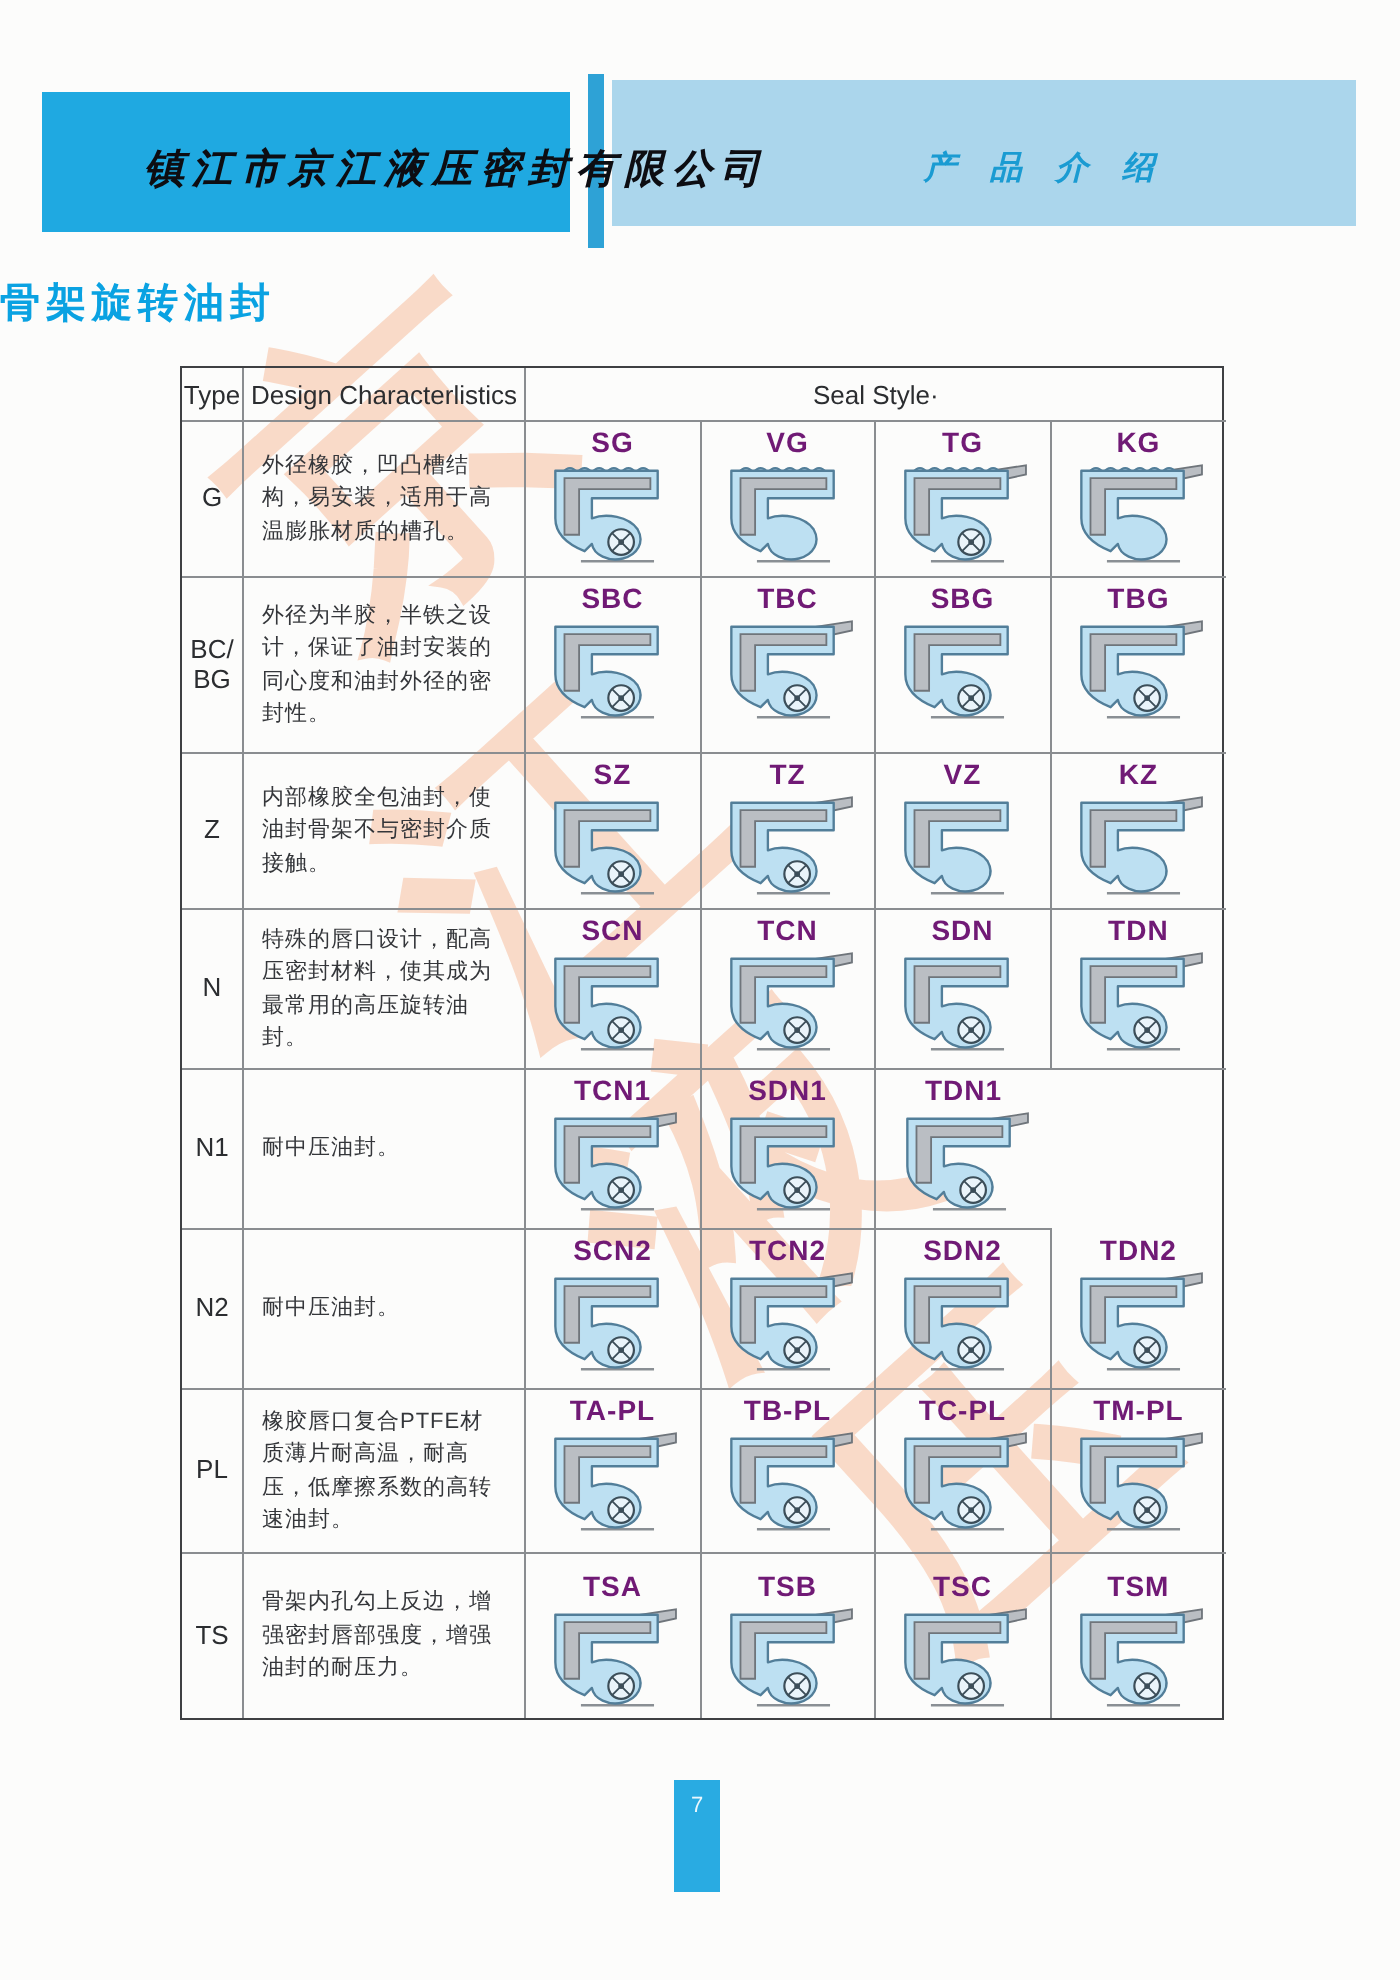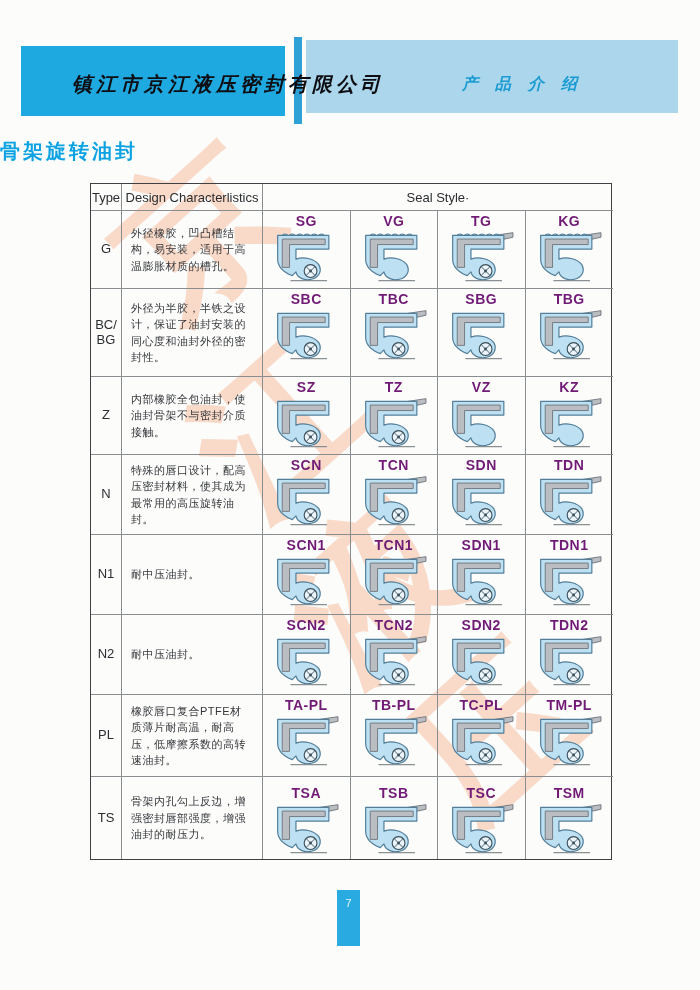--- a/index.html
+++ b/index.html
@@ -263,31 +263,20 @@
                 <circle cx="44" cy="46" r="7" fill="#eaf4fa" stroke="#3c4e59" stroke-width="1.2"></circle>
                 <path d="M39.2,41.2 L48.8,50.8 M48.8,41.2 L39.2,50.8" stroke="#3c4e59" stroke-width="1"></path>
                 <circle cx="44" cy="46" r="1.6" fill="#3c4e59"></circle>
               </svg></div>
           </div>
         </div>
         <div class="t-row" style="height: 80px;">
           <div class="t-cell type-cell">N1</div>
           <div class="t-cell design-cell">耐中压油封。</div>
           <div class="t-cell seal-cell">
-            <div class="seal-label">SCN1</div>
-            <div class="seal-art"><svg viewBox="0 0 78 58" width="72" height="53" xmlns="http://www.w3.org/2000/svg">
-                <line x1="22" y1="56.5" x2="62" y2="56.5" stroke="#8a8f94" stroke-width="1.4"></line>
-                <path d="M8,7 H64 V22 H28 V33 C36,30 48,32 53,39 C57,46 53,53 45,55 C37,57 29,53 28,47 L24,51 C14,47 8,41 8,33 Z" fill="#bde0f2" stroke="#527e99" stroke-width="1.3" stroke-linejoin="round"></path>
-                <path d="M13,11 H60 V17 H21 V42 H13 Z" fill="#babec3" stroke="#6f757b" stroke-width="1"></path>
-                <circle cx="44" cy="46" r="7" fill="#eaf4fa" stroke="#3c4e59" stroke-width="1.2"></circle>
-                <path d="M39.2,41.2 L48.8,50.8 M48.8,41.2 L39.2,50.8" stroke="#3c4e59" stroke-width="1"></path>
-                <circle cx="44" cy="46" r="1.6" fill="#3c4e59"></circle>
-              </svg></div>
-          </div>
-          <div class="t-cell seal-cell">
             <div class="seal-label">TCN1</div>
             <div class="seal-art"><svg viewBox="0 0 78 58" width="72" height="53" xmlns="http://www.w3.org/2000/svg">
                 <line x1="22" y1="56.5" x2="62" y2="56.5" stroke="#8a8f94" stroke-width="1.4"></line>
                 <path d="M54,7 L74,4 L74,9 L56,13 Z" fill="#babec3" stroke="#6f757b" stroke-width="1"></path>
                 <path d="M8,7 H64 V22 H28 V33 C36,30 48,32 53,39 C57,46 53,53 45,55 C37,57 29,53 28,47 L24,51 C14,47 8,41 8,33 Z" fill="#bde0f2" stroke="#527e99" stroke-width="1.3" stroke-linejoin="round"></path>
                 <path d="M13,11 H60 V17 H21 V42 H13 Z" fill="#babec3" stroke="#6f757b" stroke-width="1"></path>
                 <circle cx="44" cy="46" r="7" fill="#eaf4fa" stroke="#3c4e59" stroke-width="1.2"></circle>
                 <path d="M39.2,41.2 L48.8,50.8 M48.8,41.2 L39.2,50.8" stroke="#3c4e59" stroke-width="1"></path>
                 <circle cx="44" cy="46" r="1.6" fill="#3c4e59"></circle>
               </svg></div>

